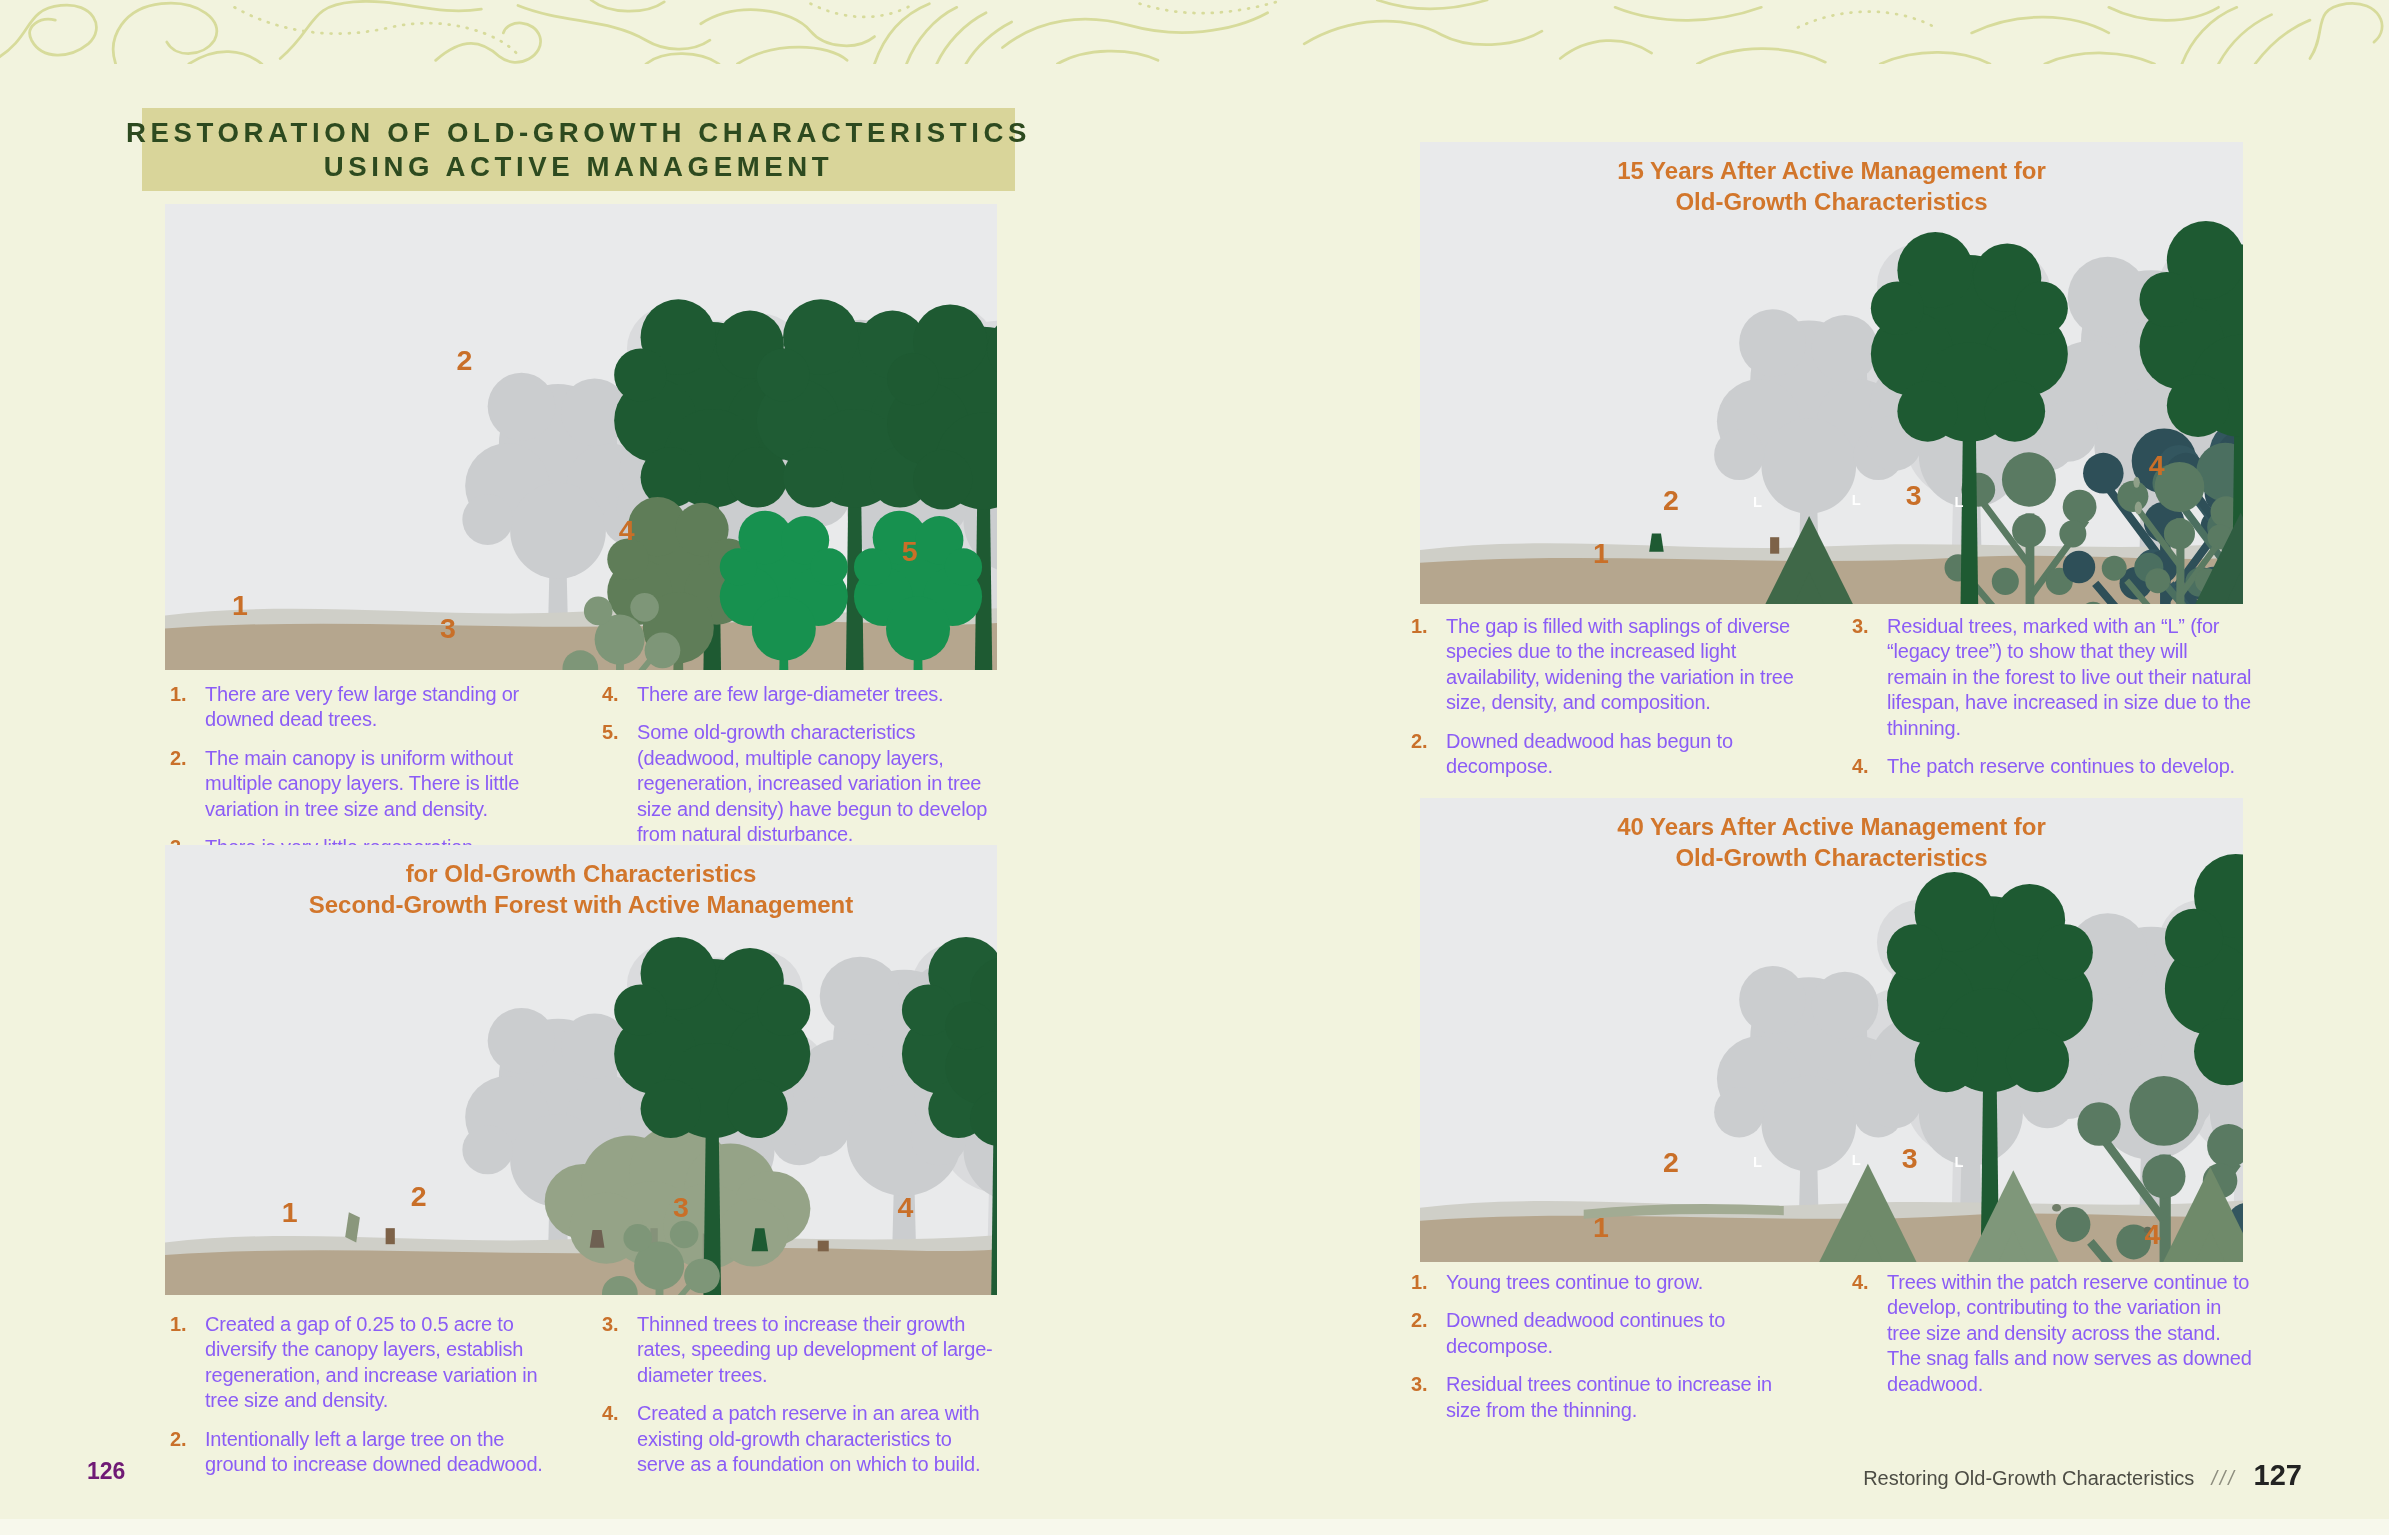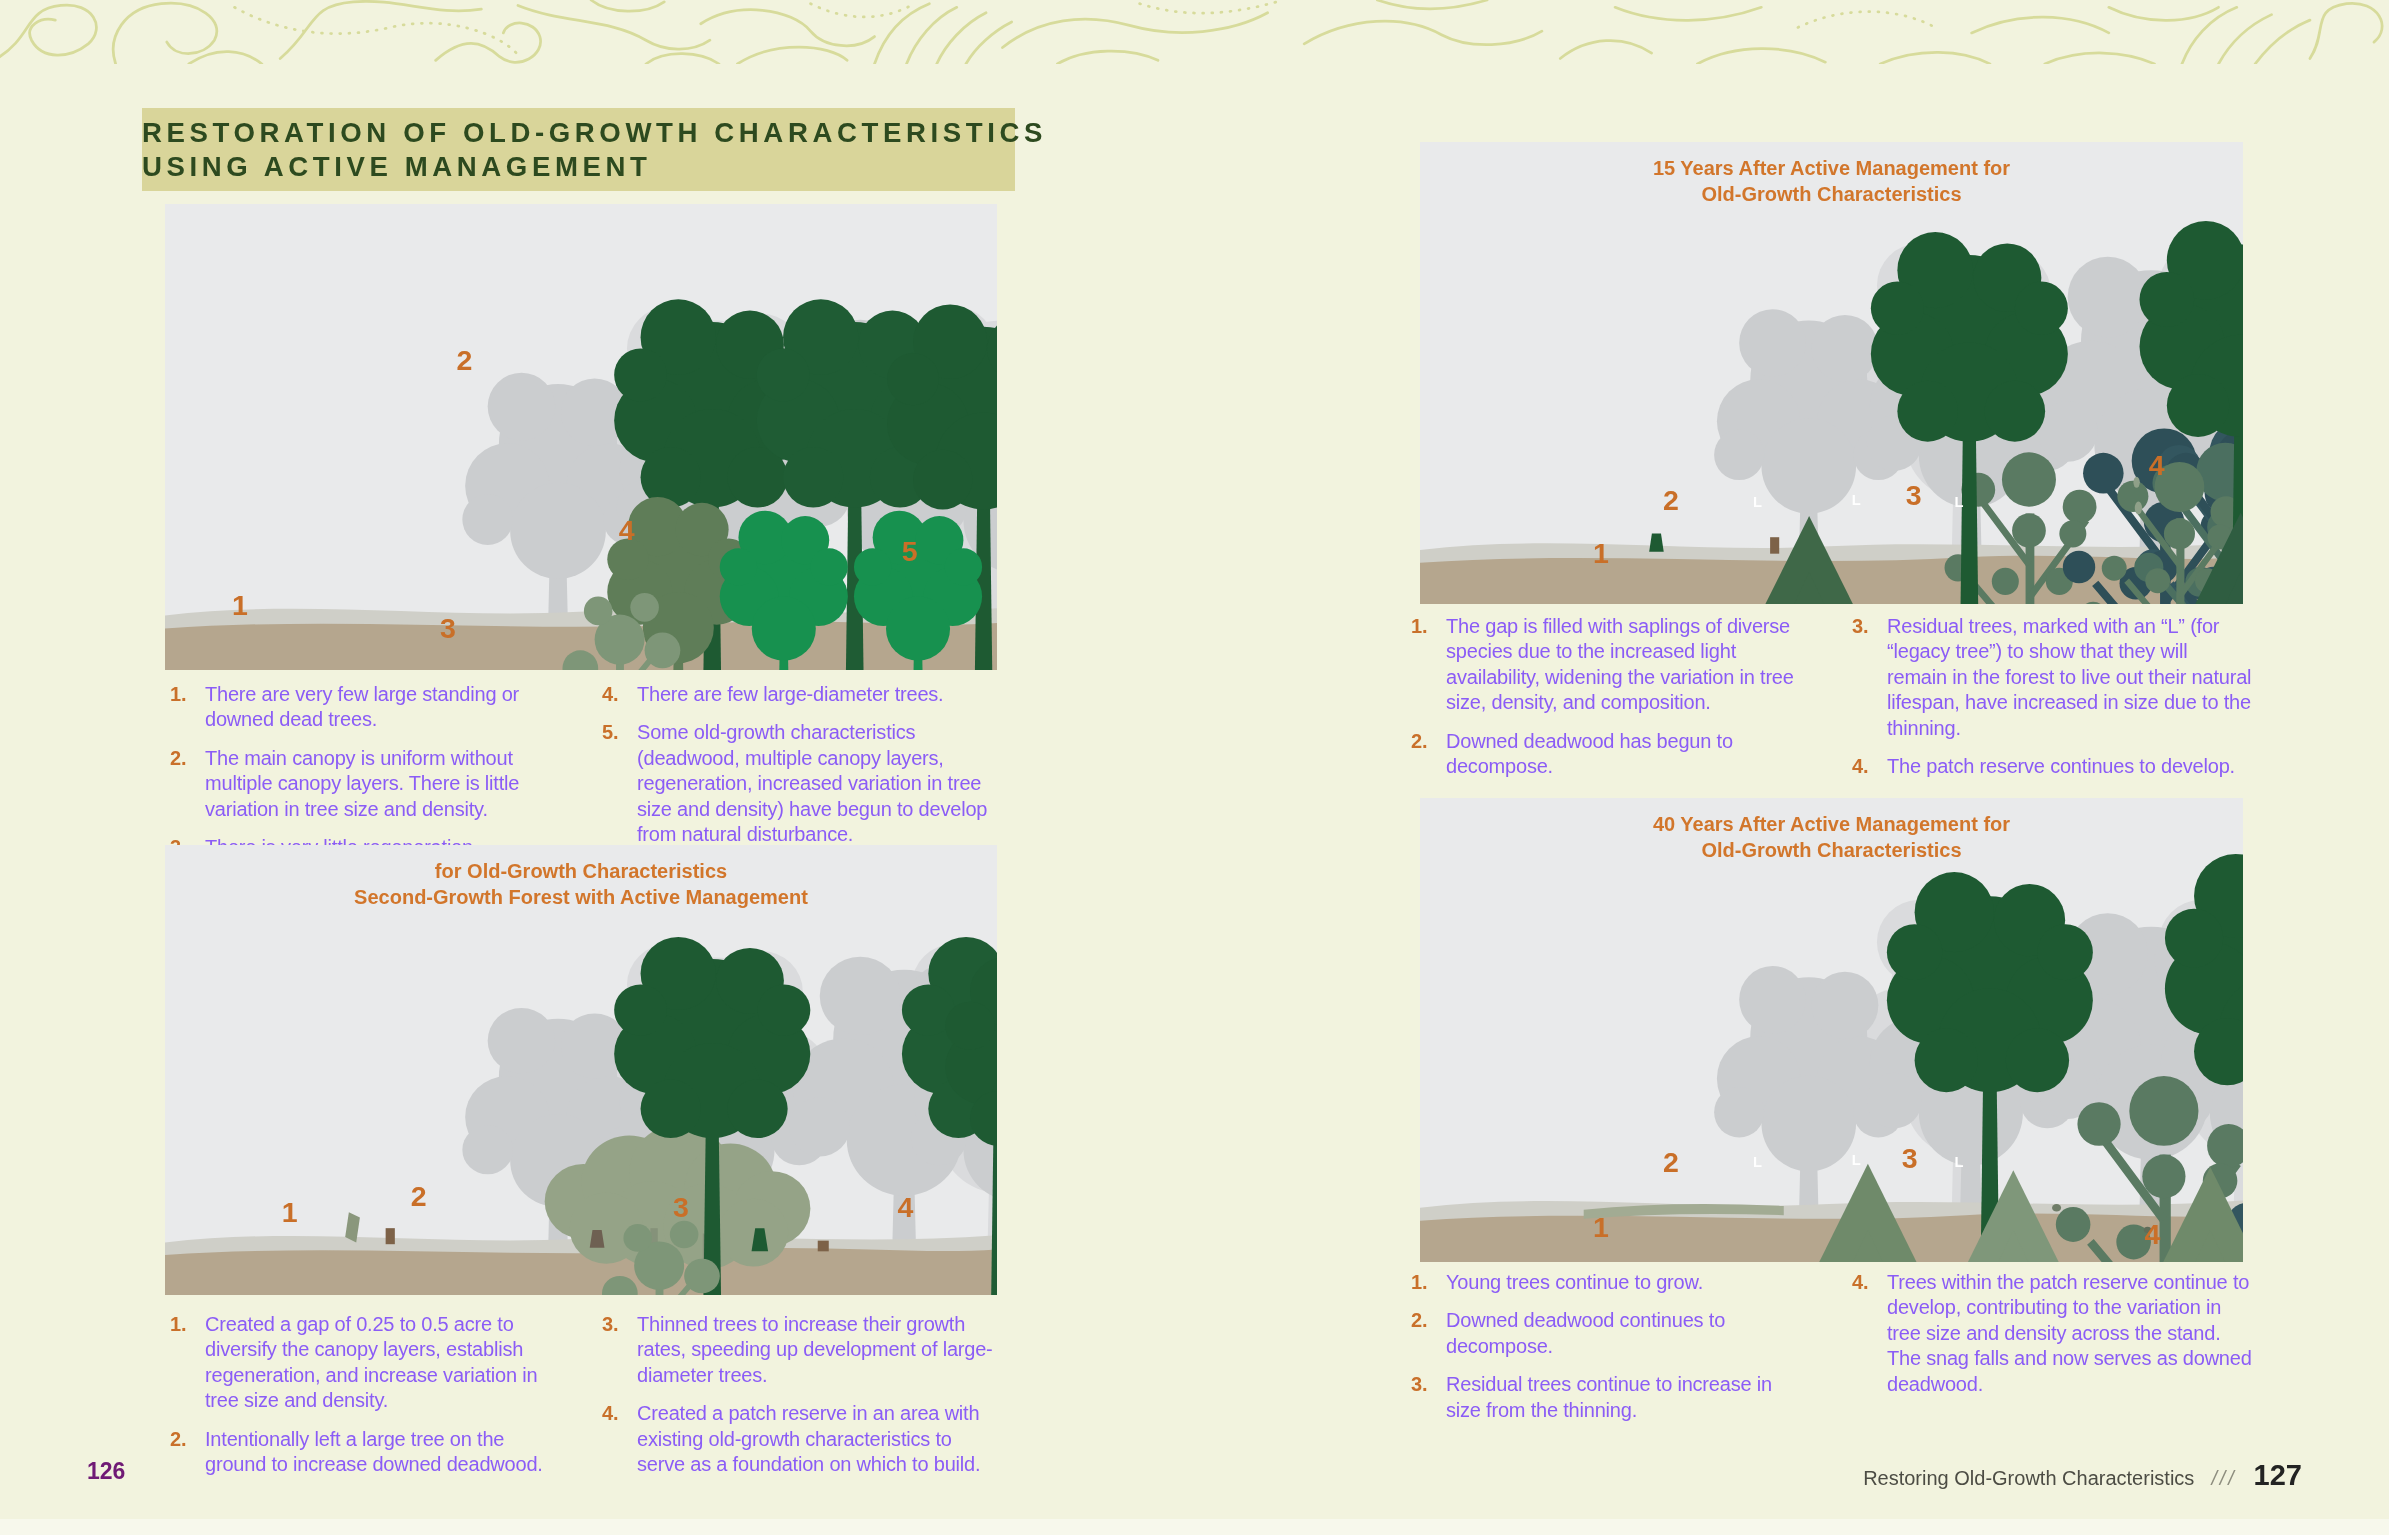--- a/index.html
+++ b/index.html
@@ -1,26 +1,26 @@
 <!DOCTYPE html>
 <html style="font-size:14.7px"><head>
 <meta charset="utf-8">
 <style>
   html,body{margin:0;padding:0;}
   body{font-family:"Liberation Sans",sans-serif;}
   .spread{position:relative;width:2389px;height:1536px;background:#f2f3de;overflow:hidden;}
   .topo{position:absolute;left:0;top:0;}
   .bottom-strip{position:absolute;left:0;top:1519px;width:2389px;height:16.5px;background:#f7f8ec;}
   .title-box{position:absolute;left:142px;top:108px;width:873px;height:83px;background:#d9d59a;
-    display:flex;flex-direction:column;justify-content:center;}
+    display:flex;flex-direction:column;justify-content:center;align-items:center;}
   .title-line{color:#2d4a1f;font-weight:bold;font-size:27.6px;letter-spacing:4.6px;line-height:1.2;white-space:nowrap;}
   .panel{position:absolute;overflow:hidden;}
   .panel .scene{position:absolute;left:0;top:0;width:100%;height:100%;}
   .caption{position:absolute;left:0;right:0;top:13px;text-align:center;color:#d2762b;font-weight:bold;
-    font-size:20px;line-height:1.3;}
+    font-size:24px;line-height:1.3;}
   .cap-line:empty{display:none;}
   .marker{position:absolute;transform:translate(-50%,-50%);color:#c96f28;font-weight:bold;font-size:28.5px;
     line-height:1;}
   .lmark{position:absolute;transform:translate(-50%,-50%);color:#ffffff;font-weight:bold;font-size:14.7px;
     line-height:1;}
   .list{position:absolute;display:grid;grid-template-columns:1fr 1fr;column-gap:37px;align-content:start;}
   .col{display:flex;flex-direction:column;}
   .li{display:flex;margin-bottom:13px;}
   .li .num{color:#c9702a;font-weight:bold;font-size:20px;width:35px;flex:none;line-height:1.25;}
   .li .txt{color:#8b5cf6;font-size:20px;line-height:1.27;letter-spacing:-0.2px;}

